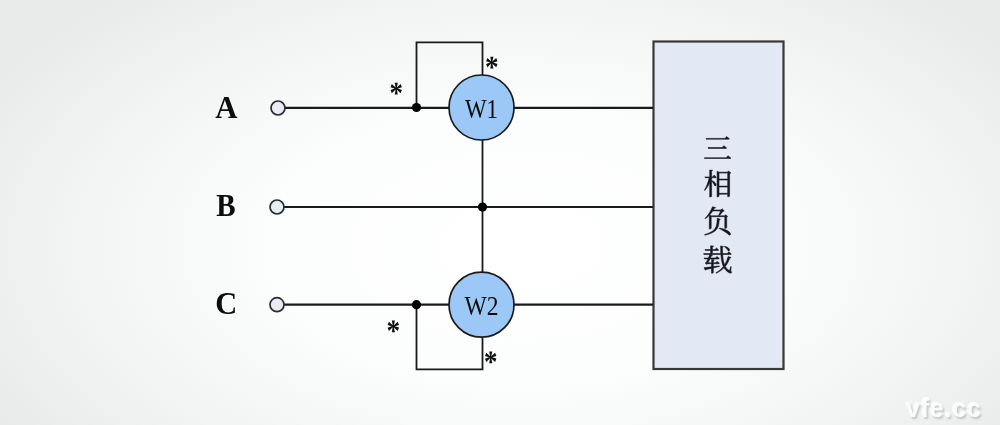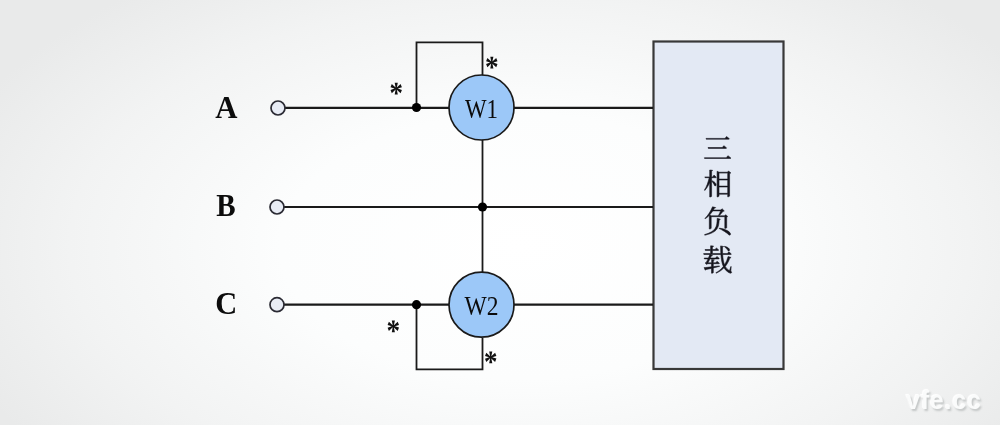--- a/index.html
+++ b/index.html
@@ -1,18 +1,18 @@
 <!DOCTYPE html>
 <html><head>
 <meta charset="utf-8">
 <style>
   html,body{margin:0;padding:0;width:1000px;height:425px;overflow:hidden;}
   body{background:radial-gradient(ellipse 60% 78% at 52% 58%, #ffffff 0%, #fcfdfd 40%, #f2f3f3 75%, #e9eaea 100%);
        font-family:"Liberation Sans", sans-serif;}
-  .wm{position:absolute;left:906px;top:386px;font:bold 25px "Liberation Sans",sans-serif;
+  .wm{position:absolute;left:906px;top:394px;font:bold 25px "Liberation Sans",sans-serif;
       color:#fafbfb;text-shadow:1.5px 1.5px 2px #c3c6c6, -1px -1px 1px #ffffff;letter-spacing:0.8px;}
 </style>
 </head>
 <body>
 <svg width="1000" height="425" viewBox="0 0 1000 425" style="position:absolute;left:0;top:0">
 
   <rect x="653.5" y="41.5" width="130" height="327.5" fill="#e3e9f4" stroke="#383838" stroke-width="2.2"></rect>
 
   <g stroke="#1a1a1a" stroke-width="2.2" fill="none">
     <line x1="285" y1="107.9" x2="653" y2="107.9"></line>

